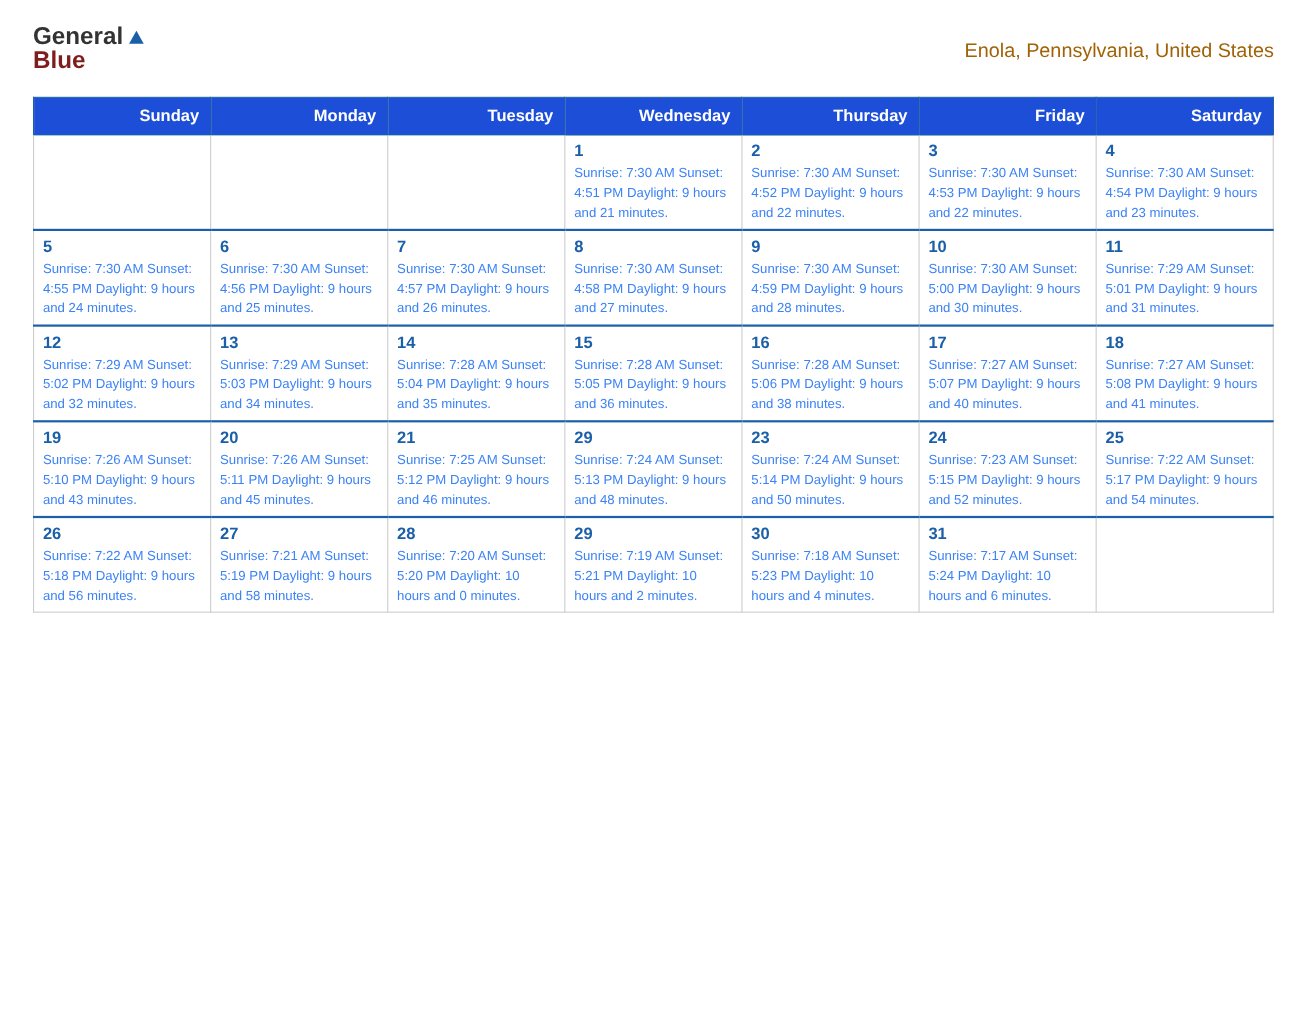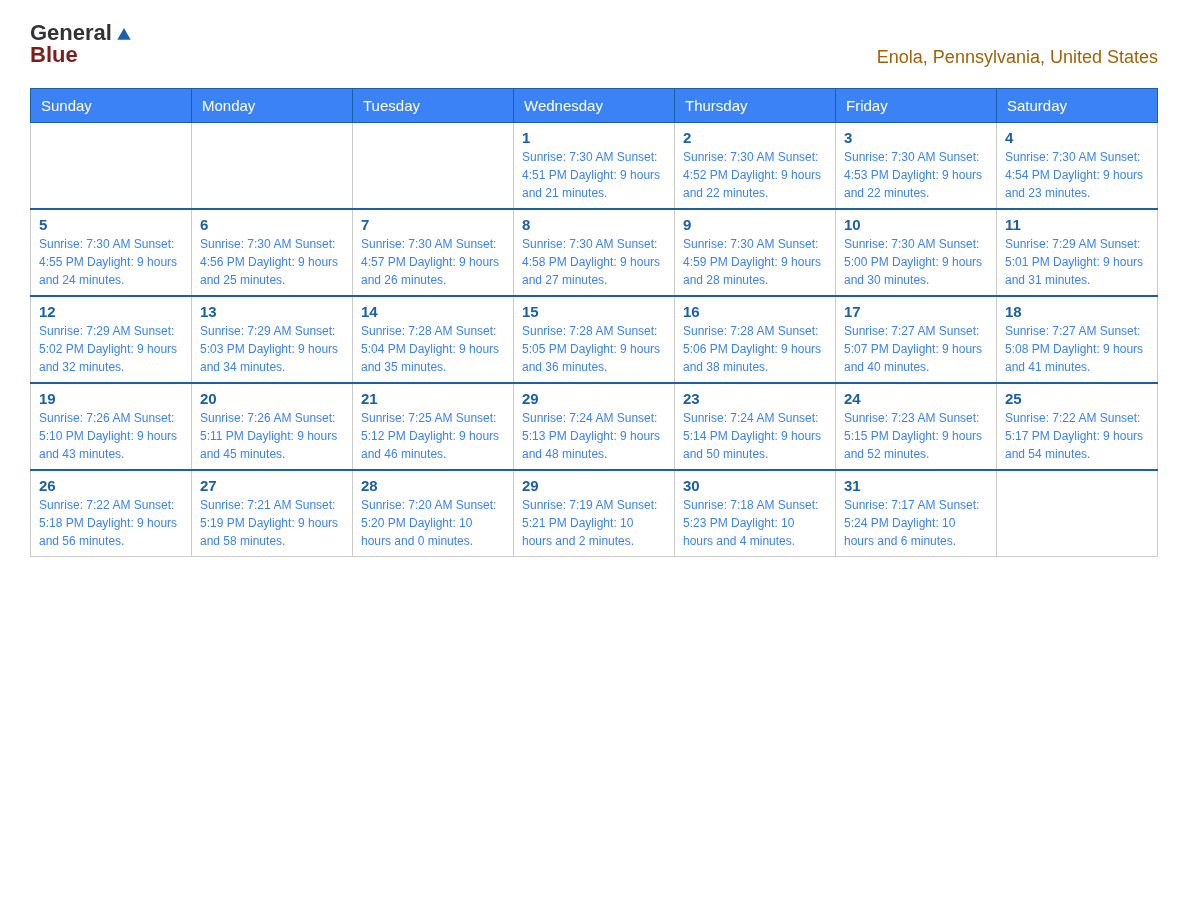--- a/index.html
+++ b/index.html
@@ -6,21 +6,21 @@
     body {
       font-family: Arial, sans-serif;
       background: #fff;
       width: 1188px;
       min-height: 918px;
       padding: 20px 30px;
     }
     .header {
       display: flex;
       justify-content: space-between;
-      align-items: flex-end;
+      align-items: center;
       margin-bottom: 20px;
     }
     .logo {
       display: flex;
       align-items: center;
       gap: 4px;
     }
     .title-block {
       text-align: right;
     }
@@ -33,26 +33,26 @@
     .location {
       font-size: 18px;
       color: #a16207;
       margin-top: 4px;
     }
     .calendar {
       width: 100%;
       border-collapse: collapse;
     }
     .calendar th {
-      background-color: #3b82f6;
+      background-color: #1d4ed8;
       color: #fff;
       font-size: 15px;
-      font-weight: normal;
+      font-weight: bold;
       padding: 8px 10px;
-      text-align: left;
+      text-align: right;
       border: 1px solid #1a5fa8;
     }
     .calendar td {
       vertical-align: top;
       border: 1px solid #ccc;
       padding: 6px 8px;
       width: calc(100% / 7);
       min-height: 100px;
       font-size: 13px;
       color: #333;

